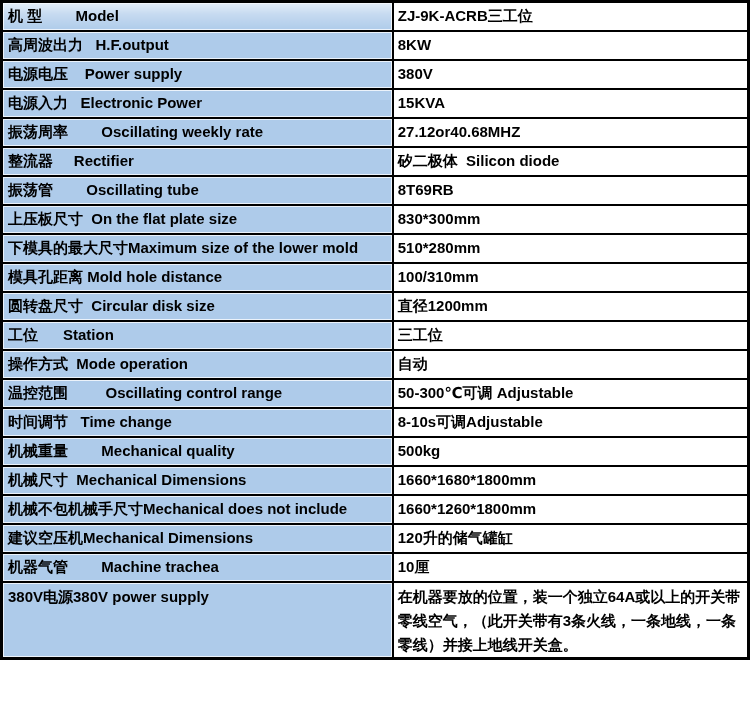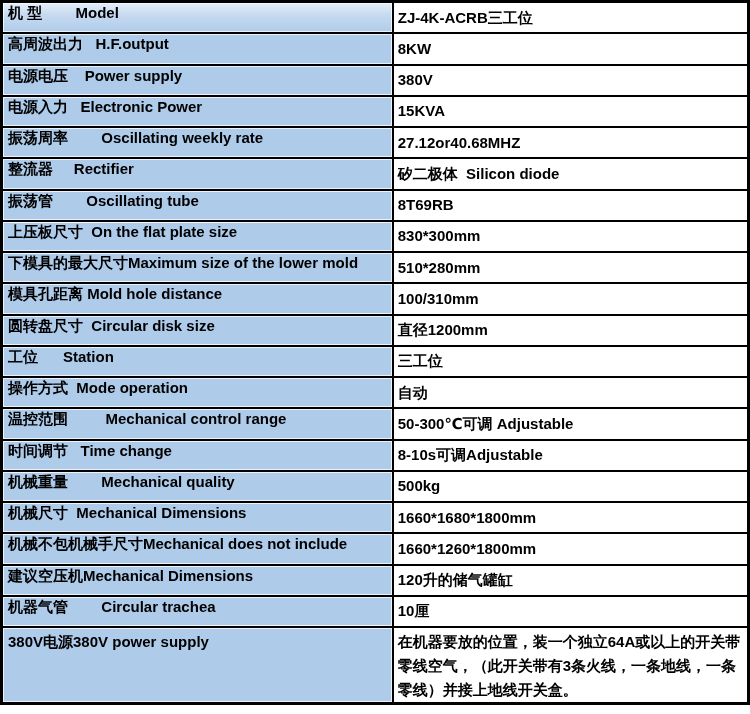--- a/index.html
+++ b/index.html
@@ -36,21 +36,21 @@
     overflow: hidden;
     line-height: 1.35;
     vertical-align: middle;
   }
   tr.spec-row {
     height: 29px;
   }
   td.label-cell {
     width: 390px;
     background: var(--label-bg);
-    padding: 0 2px 9px 5px;
+    padding: 0 2px 0 5px;
     box-shadow: inset 0 0 0 1px rgba(255,255,255,0.75);
     margin-top: 11px;
   }
   td.label-cell.first {
     background: linear-gradient(to bottom, #E2EDF8 0%, #C6DAF0 40%, var(--label-bg) 100%);
   }
   td.value-cell {
     width: 352px;
     background: var(--value-bg);
     padding: 0 3px 0 4px;
@@ -64,21 +64,21 @@
     line-height: 24px;
   }
 </style>
 </head>
 <body>
 
 <table class="spec-table">
   <tbody>
     <tr class="spec-row">
       <td class="label-cell first">机 型        Model</td>
-      <td class="value-cell">ZJ-4K-ACRB三工位</td>
+      <td class="value-cell">ZJ-9K-ACRB三工位</td>
     </tr>
     <tr class="spec-row">
       <td class="label-cell">高周波出力   H.F.output</td>
       <td class="value-cell">8KW</td>
     </tr>
     <tr class="spec-row">
       <td class="label-cell">电源电压    Power supply</td>
       <td class="value-cell">380V</td>
     </tr>
     <tr class="spec-row">
@@ -115,21 +115,21 @@
     </tr>
     <tr class="spec-row">
       <td class="label-cell">工位      Station</td>
       <td class="value-cell">三工位</td>
     </tr>
     <tr class="spec-row">
       <td class="label-cell">操作方式  Mode operation</td>
       <td class="value-cell">自动</td>
     </tr>
     <tr class="spec-row">
-      <td class="label-cell">温控范围         Mechanical control range</td>
+      <td class="label-cell">温控范围         Oscillating control range</td>
       <td class="value-cell">50-300℃可调 Adjustable</td>
     </tr>
     <tr class="spec-row">
       <td class="label-cell">时间调节   Time change</td>
       <td class="value-cell">8-10s可调Adjustable</td>
     </tr>
     <tr class="spec-row">
       <td class="label-cell">机械重量        Mechanical quality</td>
       <td class="value-cell">500kg</td>
     </tr>
@@ -139,21 +139,21 @@
     </tr>
     <tr class="spec-row">
       <td class="label-cell">机械不包机械手尺寸Mechanical does not include</td>
       <td class="value-cell">1660*1260*1800mm</td>
     </tr>
     <tr class="spec-row">
       <td class="label-cell">建议空压机Mechanical Dimensions</td>
       <td class="value-cell">120升的储气罐缸</td>
     </tr>
     <tr class="spec-row">
-      <td class="label-cell">机器气管        Circular trachea</td>
+      <td class="label-cell">机器气管        Machine trachea</td>
       <td class="value-cell">10厘</td>
     </tr>
     <tr class="spec-row last">
       <td class="label-cell">380V电源380V power supply</td>
       <td class="value-cell">在机器要放的位置，装一个独立64A或以上的开关带零线空气，（此开关带有3条火线，一条地线，一条零线）并接上地线开关盒。</td>
     </tr>
   </tbody>
 </table>
 
 </body></html>

